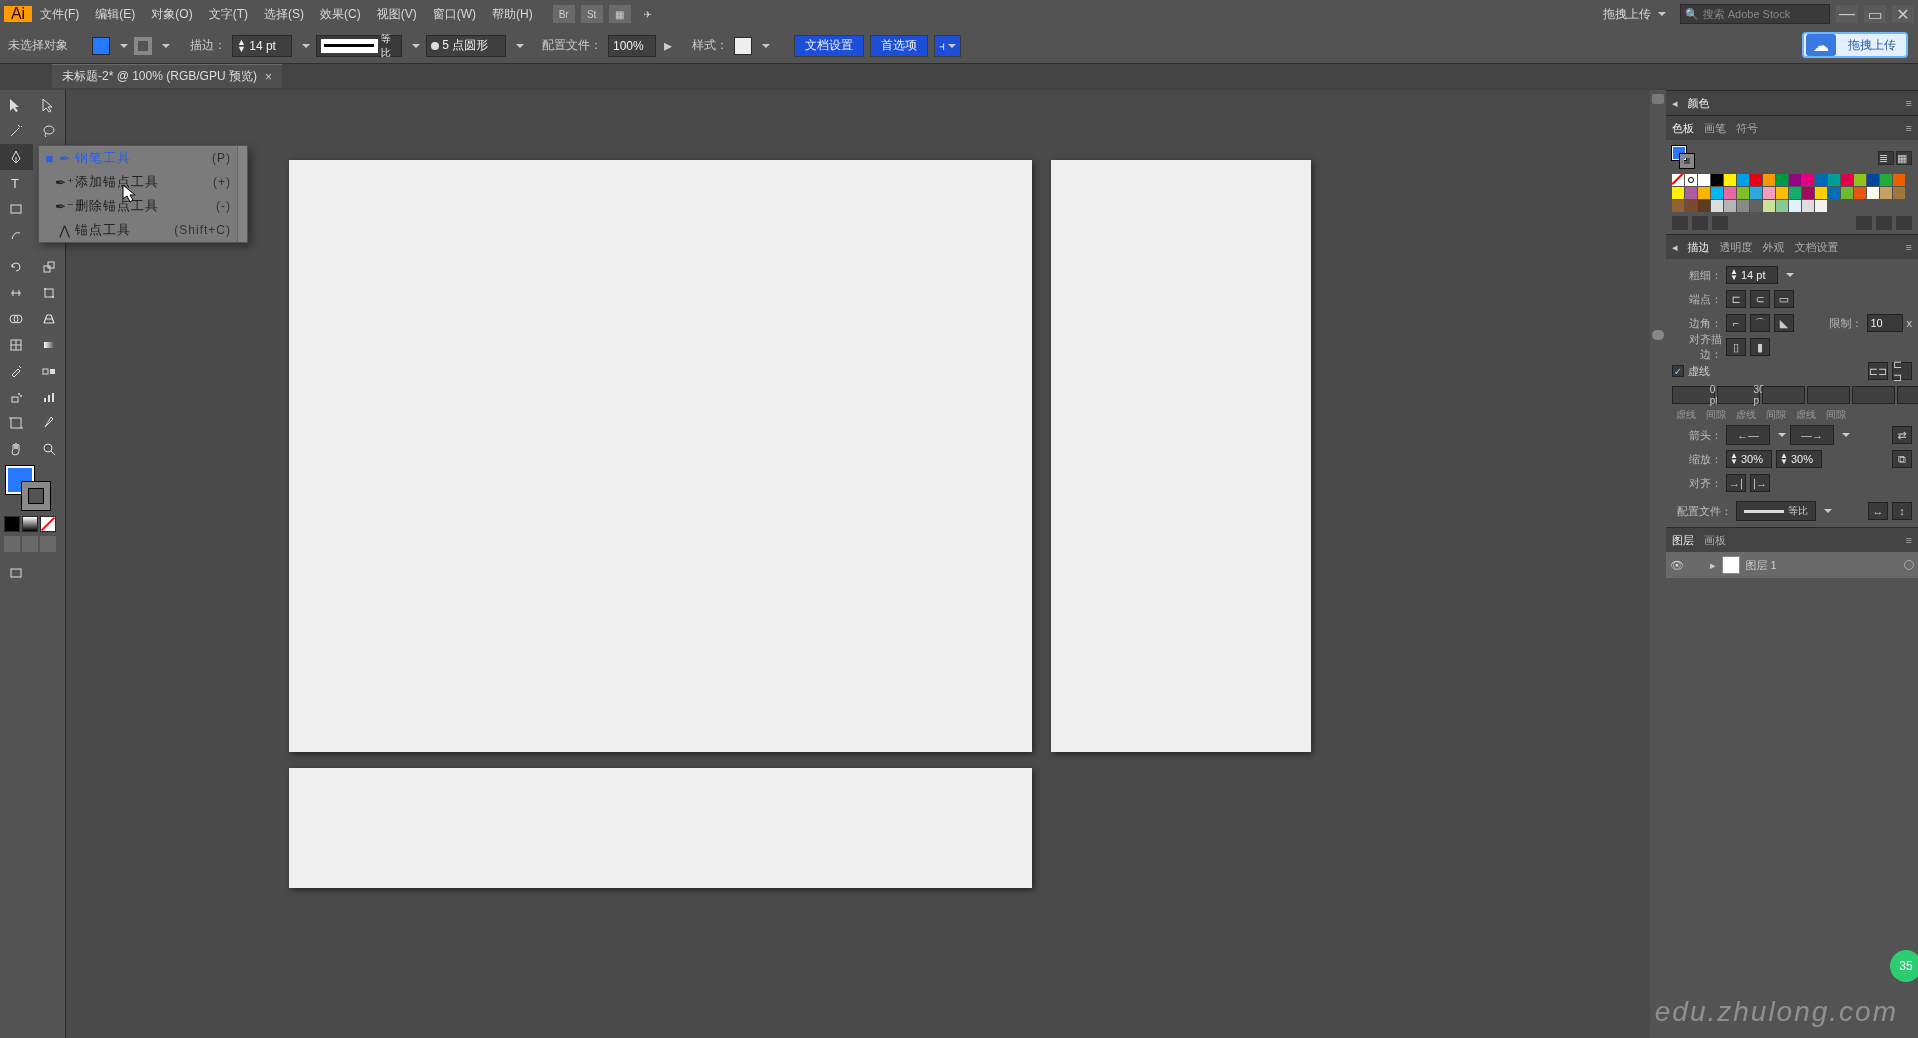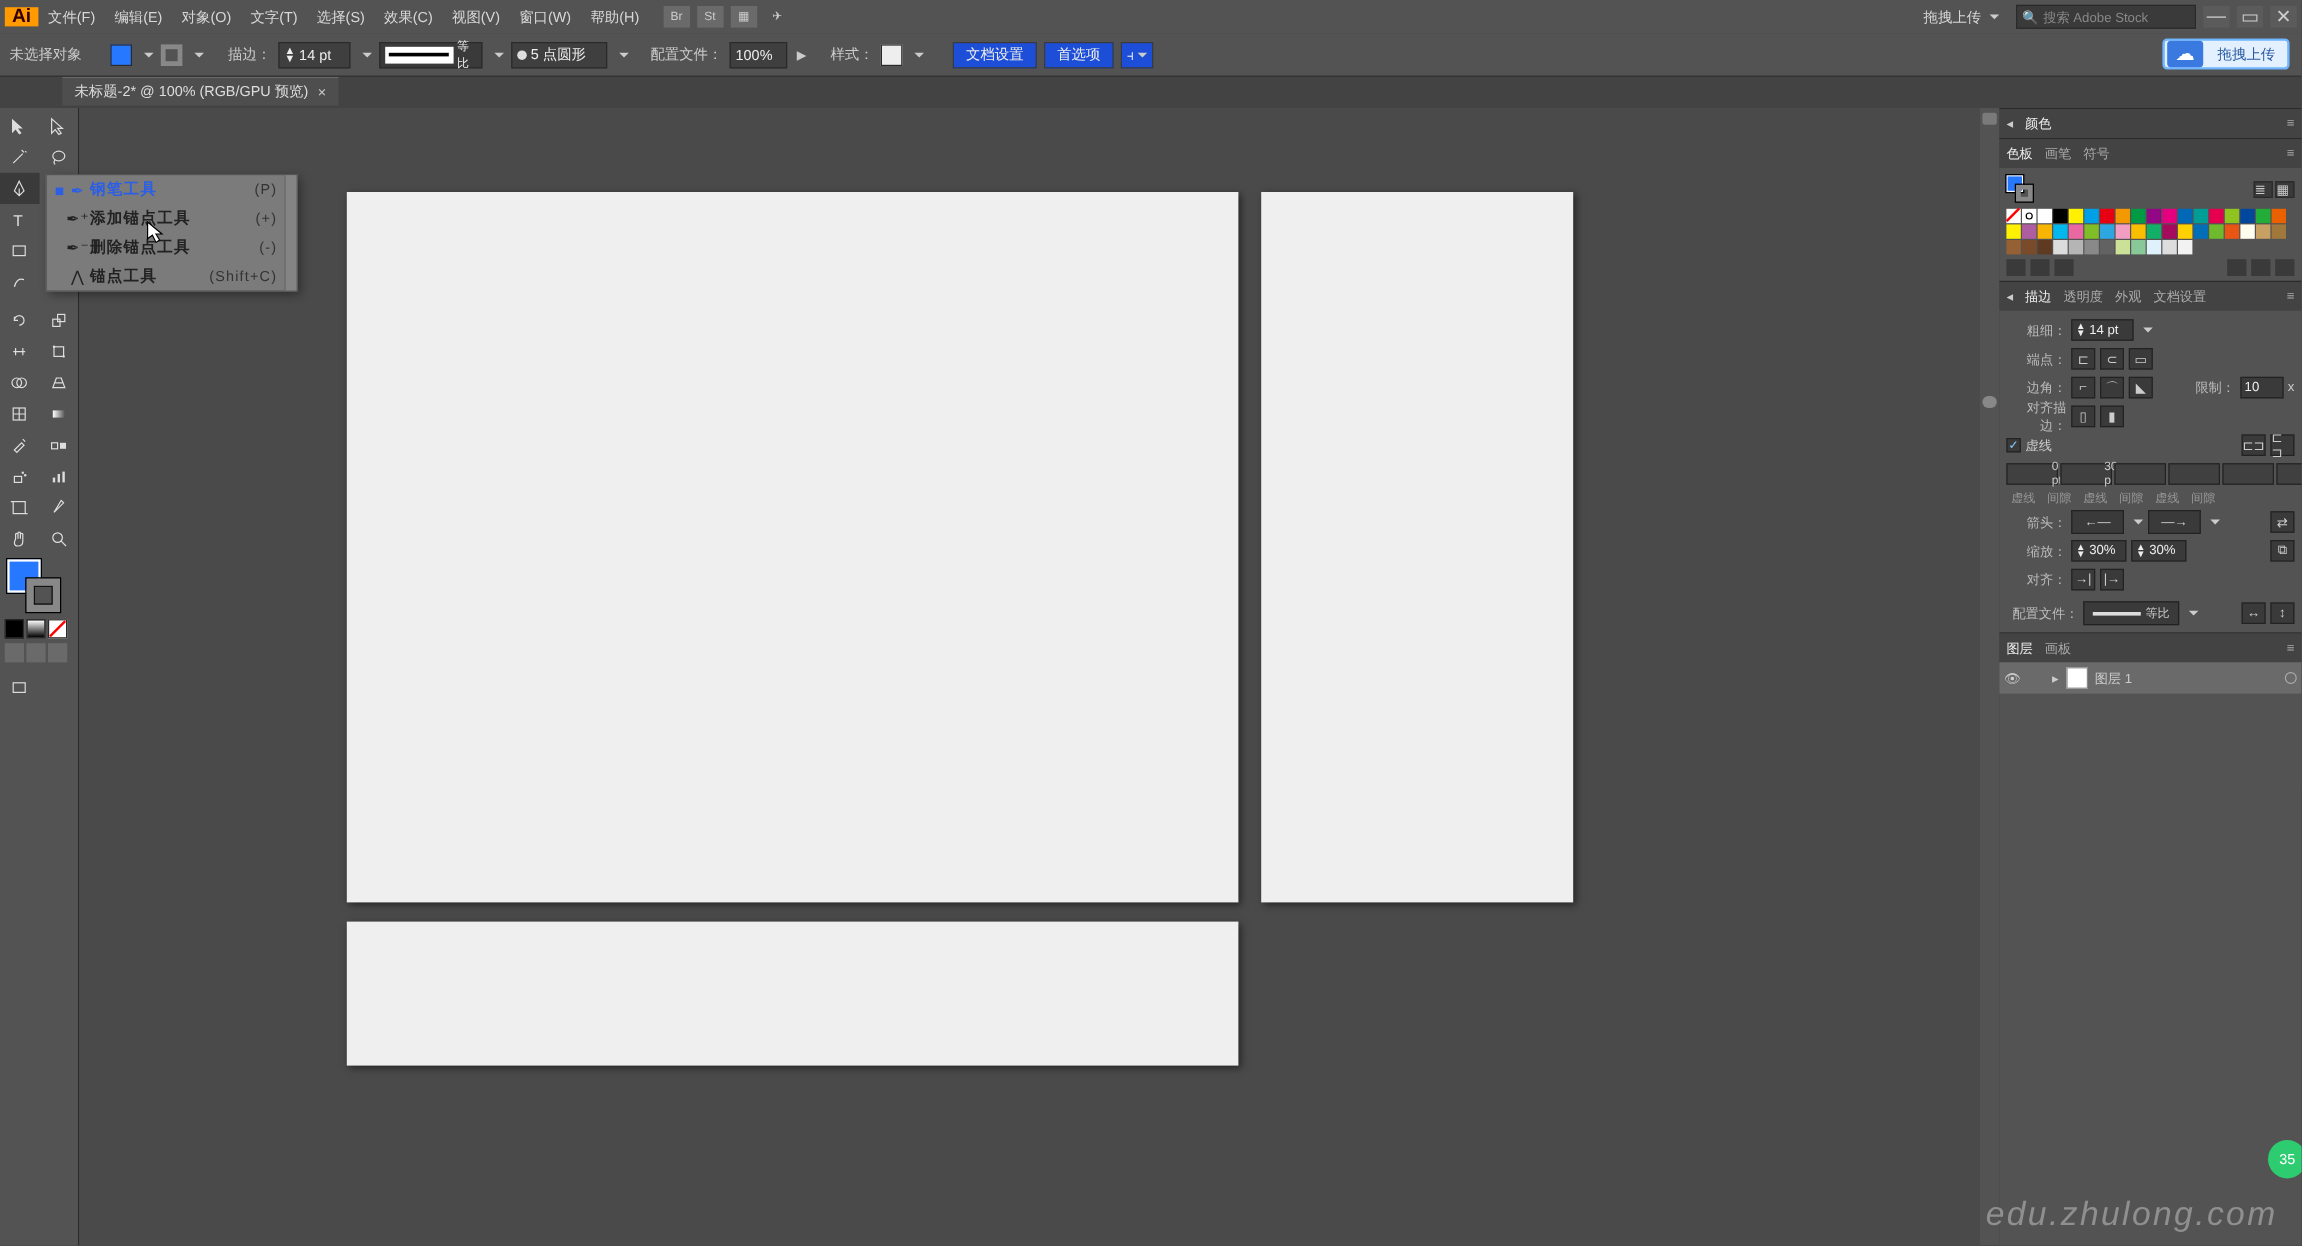--- a/index.html
+++ b/index.html
@@ -1,20 +1,20 @@
 <!DOCTYPE html>
 <html><head>
 <meta charset="utf-8">
 <style>
 * { margin: 0; padding: 0; box-sizing: border-box; font-family: "Microsoft YaHei", Arial, sans-serif; user-select: none; }
 body { width: 1918px; height: 1038px; background: #4a4a4a; overflow: hidden; position: relative; }
 
 
 .menubar { height: 28px; background: #535353; display: flex; align-items: center; padding: 0 4px; position: relative; }
-.logo { width: 28px; height: 16px; background: #ff9a00; color: #330000; font-weight: bold; font-size: 16px; display: flex; align-items: center; justify-content: center; }
+.logo { width: 28px; height: 16px; background: #ff9a00; color: #330000; font-weight: normal; font-size: 16px; display: flex; align-items: center; justify-content: center; }
 .menu-item { color: #d8d8d8; font-size: 12px; padding: 0 8px; cursor: pointer; }
 .menubar-right { position: absolute; right: 4px; display: flex; align-items: center; gap: 6px; }
 .workspace-sw { color: #d8d8d8; font-size: 12px; padding: 2px 8px; display: flex; align-items: center; gap: 4px; }
 .search-box { background: #3a3a3a; border: 1px solid #2a2a2a; height: 20px; width: 150px; display: flex; align-items: center; padding: 0 4px; color: #888; font-size: 11px; gap: 4px; }
 .win-btn { width: 22px; height: 18px; background: #5b5b5b; display: flex; align-items: center; justify-content: center; color: #ccc; }
 .menubar-mid-icons { display: flex; align-items: center; gap: 6px; margin-left: 12px; }
 .mid-ic { width: 22px; height: 18px; background: #6a6a6a; display: flex; align-items: center; justify-content: center; color: #ccc; font-size: 10px; }
 
 
 .controlbar { height: 36px; background: #535353; border-bottom: 1px solid #2e2e2e; display: flex; align-items: center; padding: 0 8px; gap: 6px; position: relative; }
@@ -50,21 +50,21 @@
 .fs-sb { width: 16px; height: 16px; border: 1px solid #2a2a2a; }
 .mode-row { display: flex; padding: 2px 4px; gap: 2px; }
 .mode-b { width: 16px; height: 16px; background: #6a6a6a; }
 
 
 .flyout { position: absolute; left: 38px; top: 55px; width: 210px; background: #7b7b7b; border: 1px solid #555; box-shadow: 3px 3px 8px rgba(0,0,0,0.4); z-index: 20; }
 .fly-row { height: 24px; display: flex; align-items: center; padding: 0 6px; color: #222; font-size: 13px; letter-spacing: 1px; }
 .fly-row.active { color: #2b5fe6; }
 .fly-dot { width: 10px; text-align: center; }
 .fly-ic { width: 20px; display: flex; justify-content: center; }
-.fly-lab { flex: 1; font-weight: bold; }
+.fly-lab { flex: 1; }
 .fly-sc { width: 60px; text-align: right; color: #333; font-size: 12px; }
 .fly-handle { width: 10px; background: #848484; border-left: 1px solid #666; }
 
 
 .canvas-area { flex: 1; background: #4a4a4a; position: relative; overflow: hidden; }
 .artboard { position: absolute; background: #efefef; box-shadow: 2px 2px 6px rgba(0,0,0,0.5); }
 .scrollbar-v { position: absolute; right: 0; top: 0; bottom: 0; width: 16px; background: #535353; }
 .scroll-thumb-v { position: absolute; left: 2px; width: 12px; background: #7a7a7a; border-radius: 2px; }
 
 

